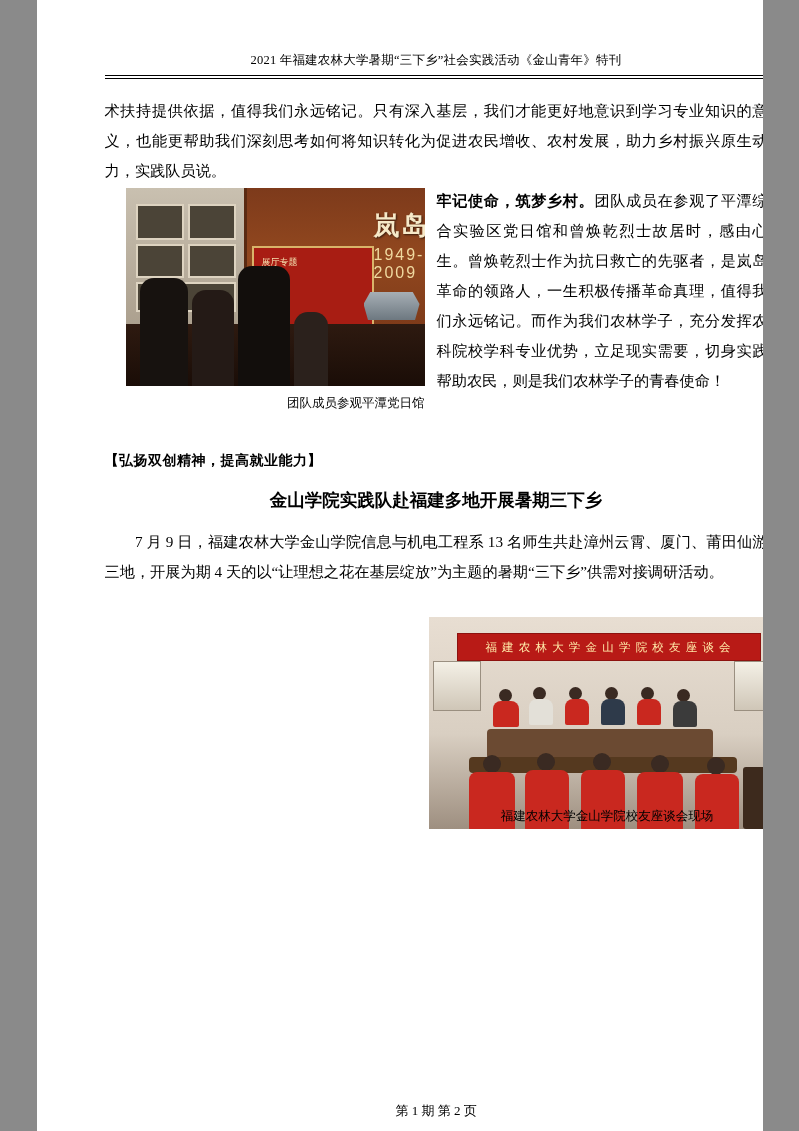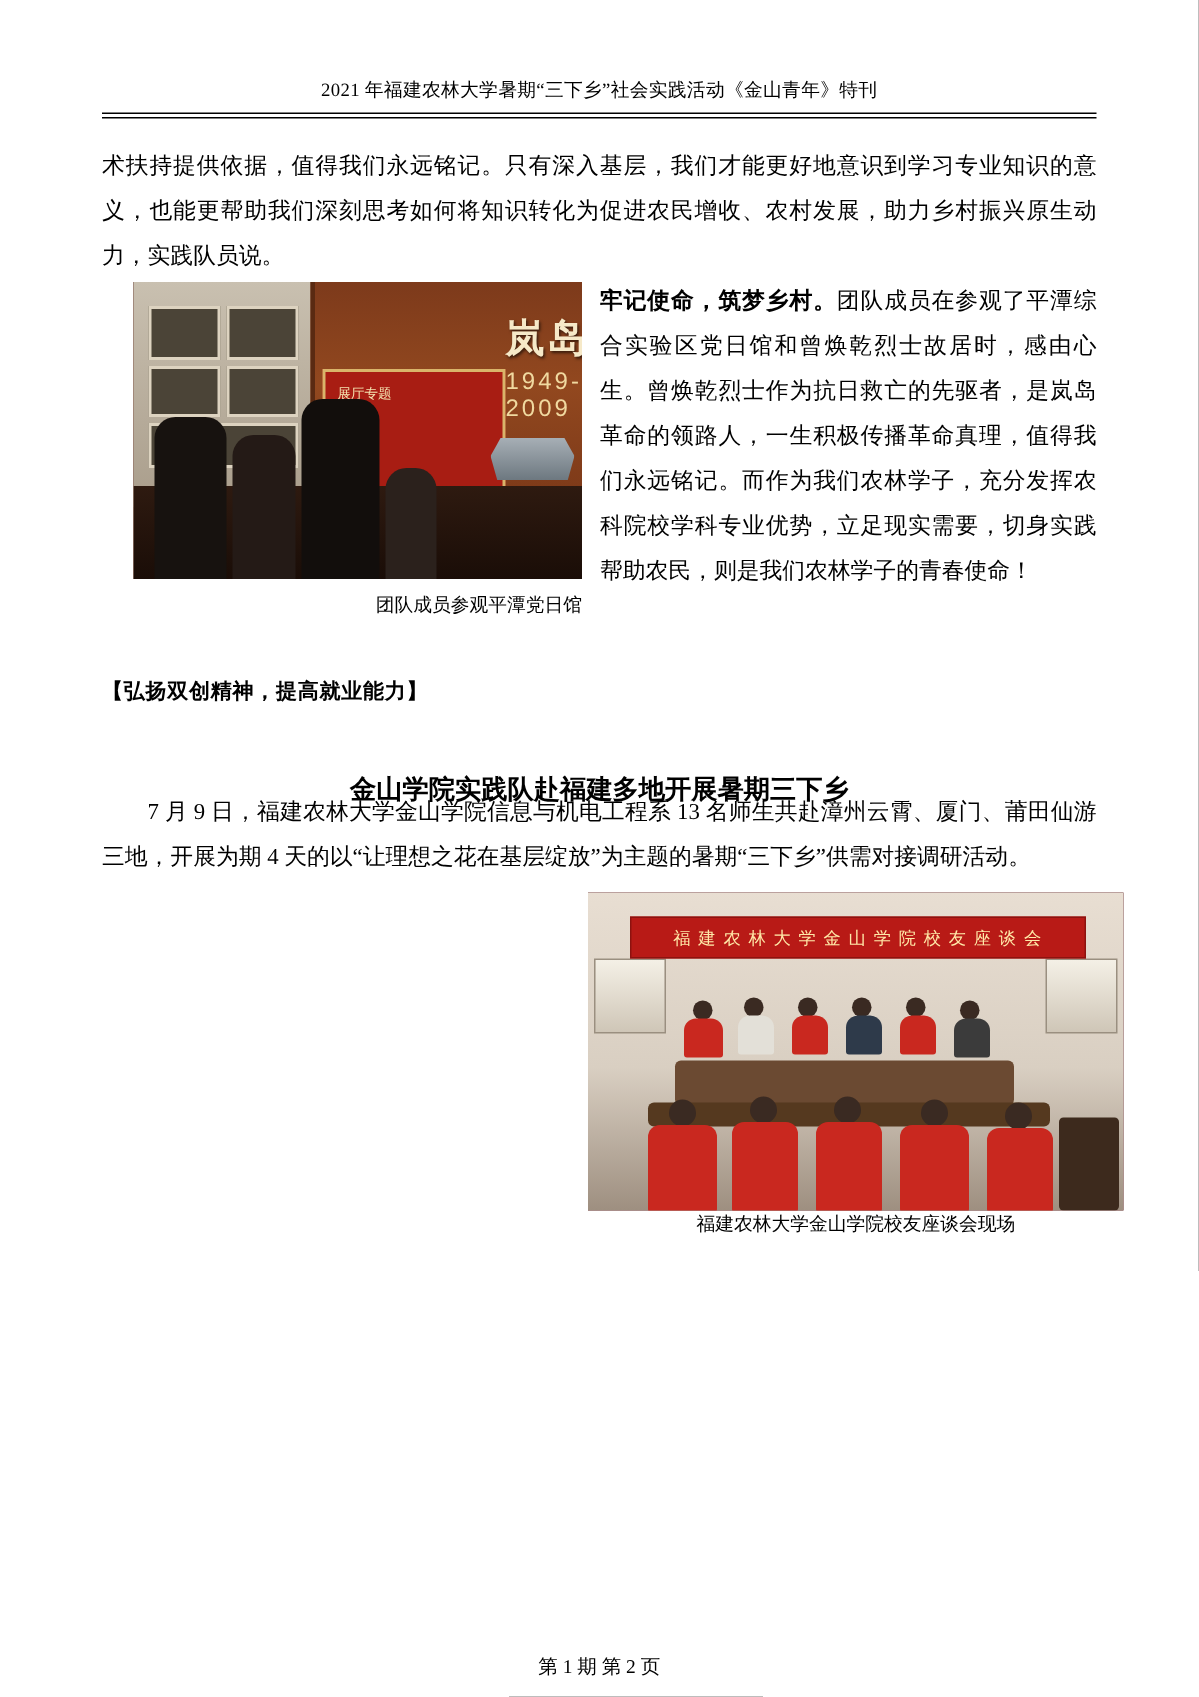--- a/index.html
+++ b/index.html
@@ -2,21 +2,21 @@
 <html lang="zh"><head>
 <meta charset="utf-8">
 <style>
   html, body {
     margin: 0;
     padding: 0;
     background: #8a8a8a;
   }
   .page {
     position: relative;
-    width: 799px;
+    width: 726px;
     height: 1131px;
     background: #ffffff;
     margin: 0 auto;
     overflow: hidden;
     font-family: "Liberation Serif", "DejaVu Serif", serif;
     color: #000000;
     box-sizing: border-box;
   }
 
   
@@ -104,39 +104,38 @@
   }
   .sub-head {
     position: absolute;
     left: 68px;
     top: 488px;
     width: 663px;
     text-align: center;
     font-size: 17.5px;
     font-weight: bold;
     font-family: "Liberation Sans", "DejaVu Sans", sans-serif;
-    margin-top: 26px;
   }
 
   #para-2 {
     left: 68px;
     top: 527px;
     width: 663px;
   }
   #para-4 {
     left: 68px;
     top: 645px;
     width: 317px;
   }
 
   
   .fig2 {
     position: absolute;
     left: 392px;
-    top: 595px;
+    top: 617px;
     width: 357px;
     height: 212px;
     overflow: hidden;
     background: #5a1d1d;
   }
   .fig2-cap {
     position: absolute;
     left: 392px;
     top: 808px;
     width: 357px;

